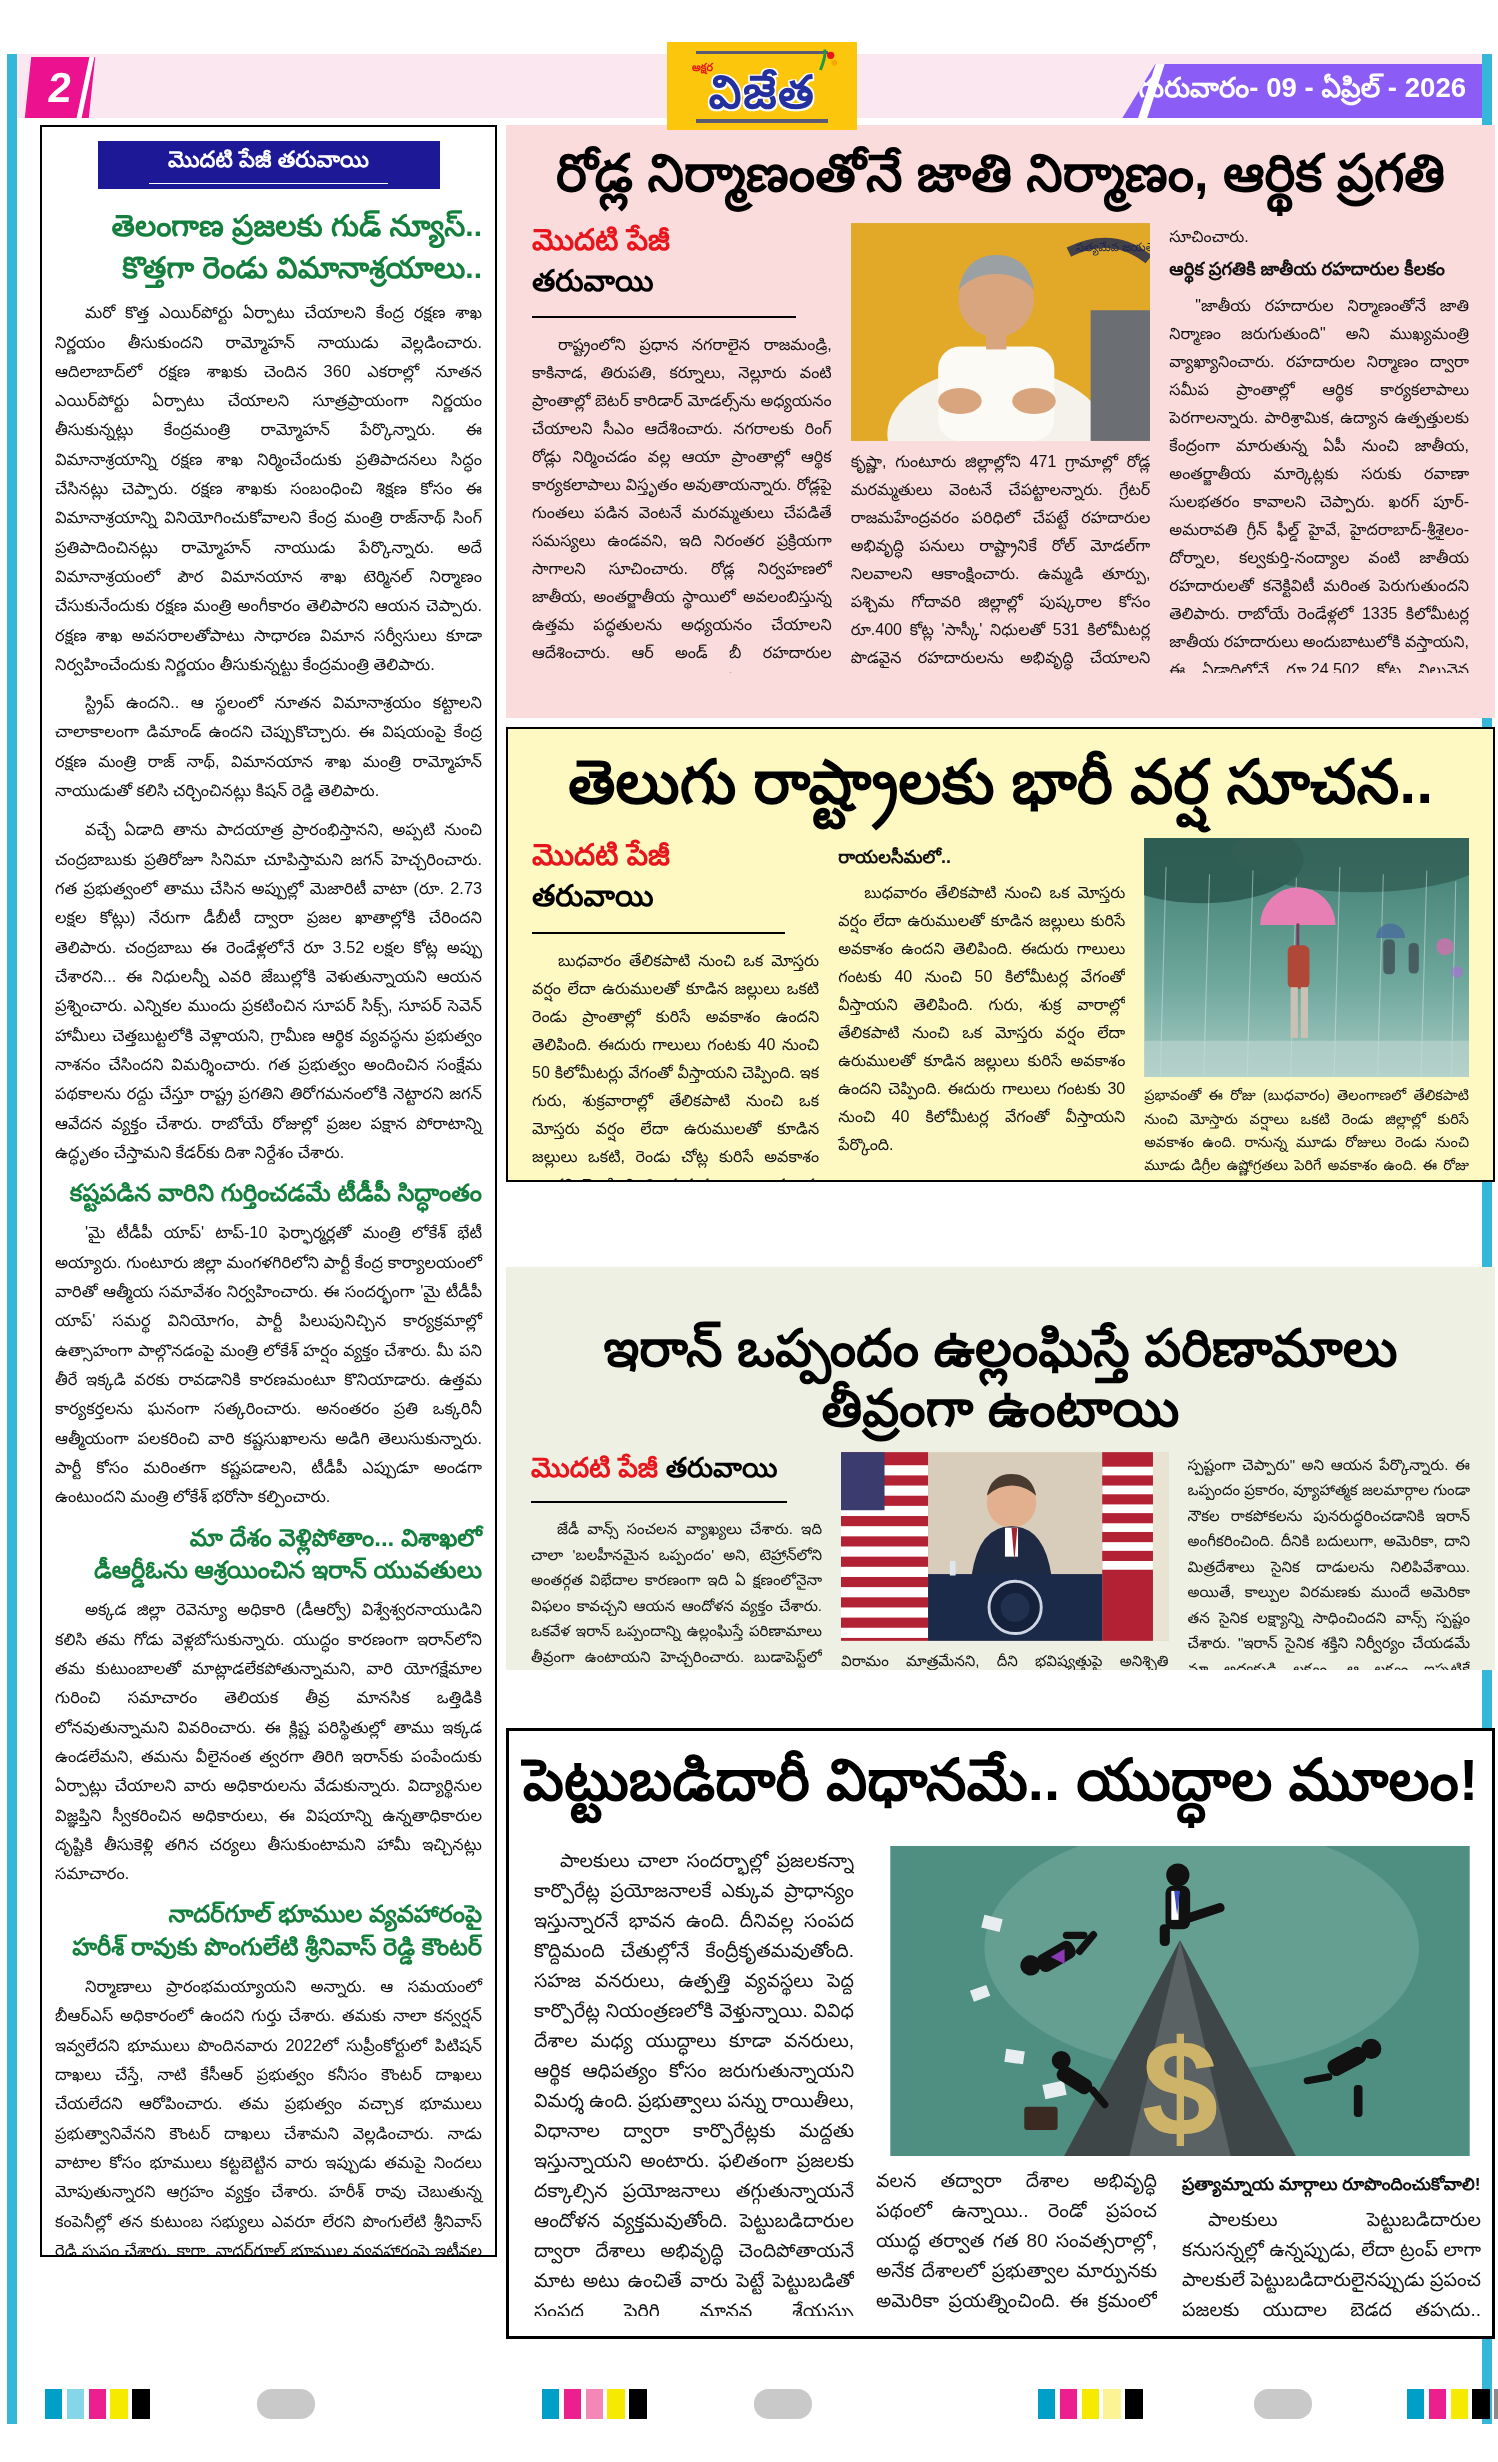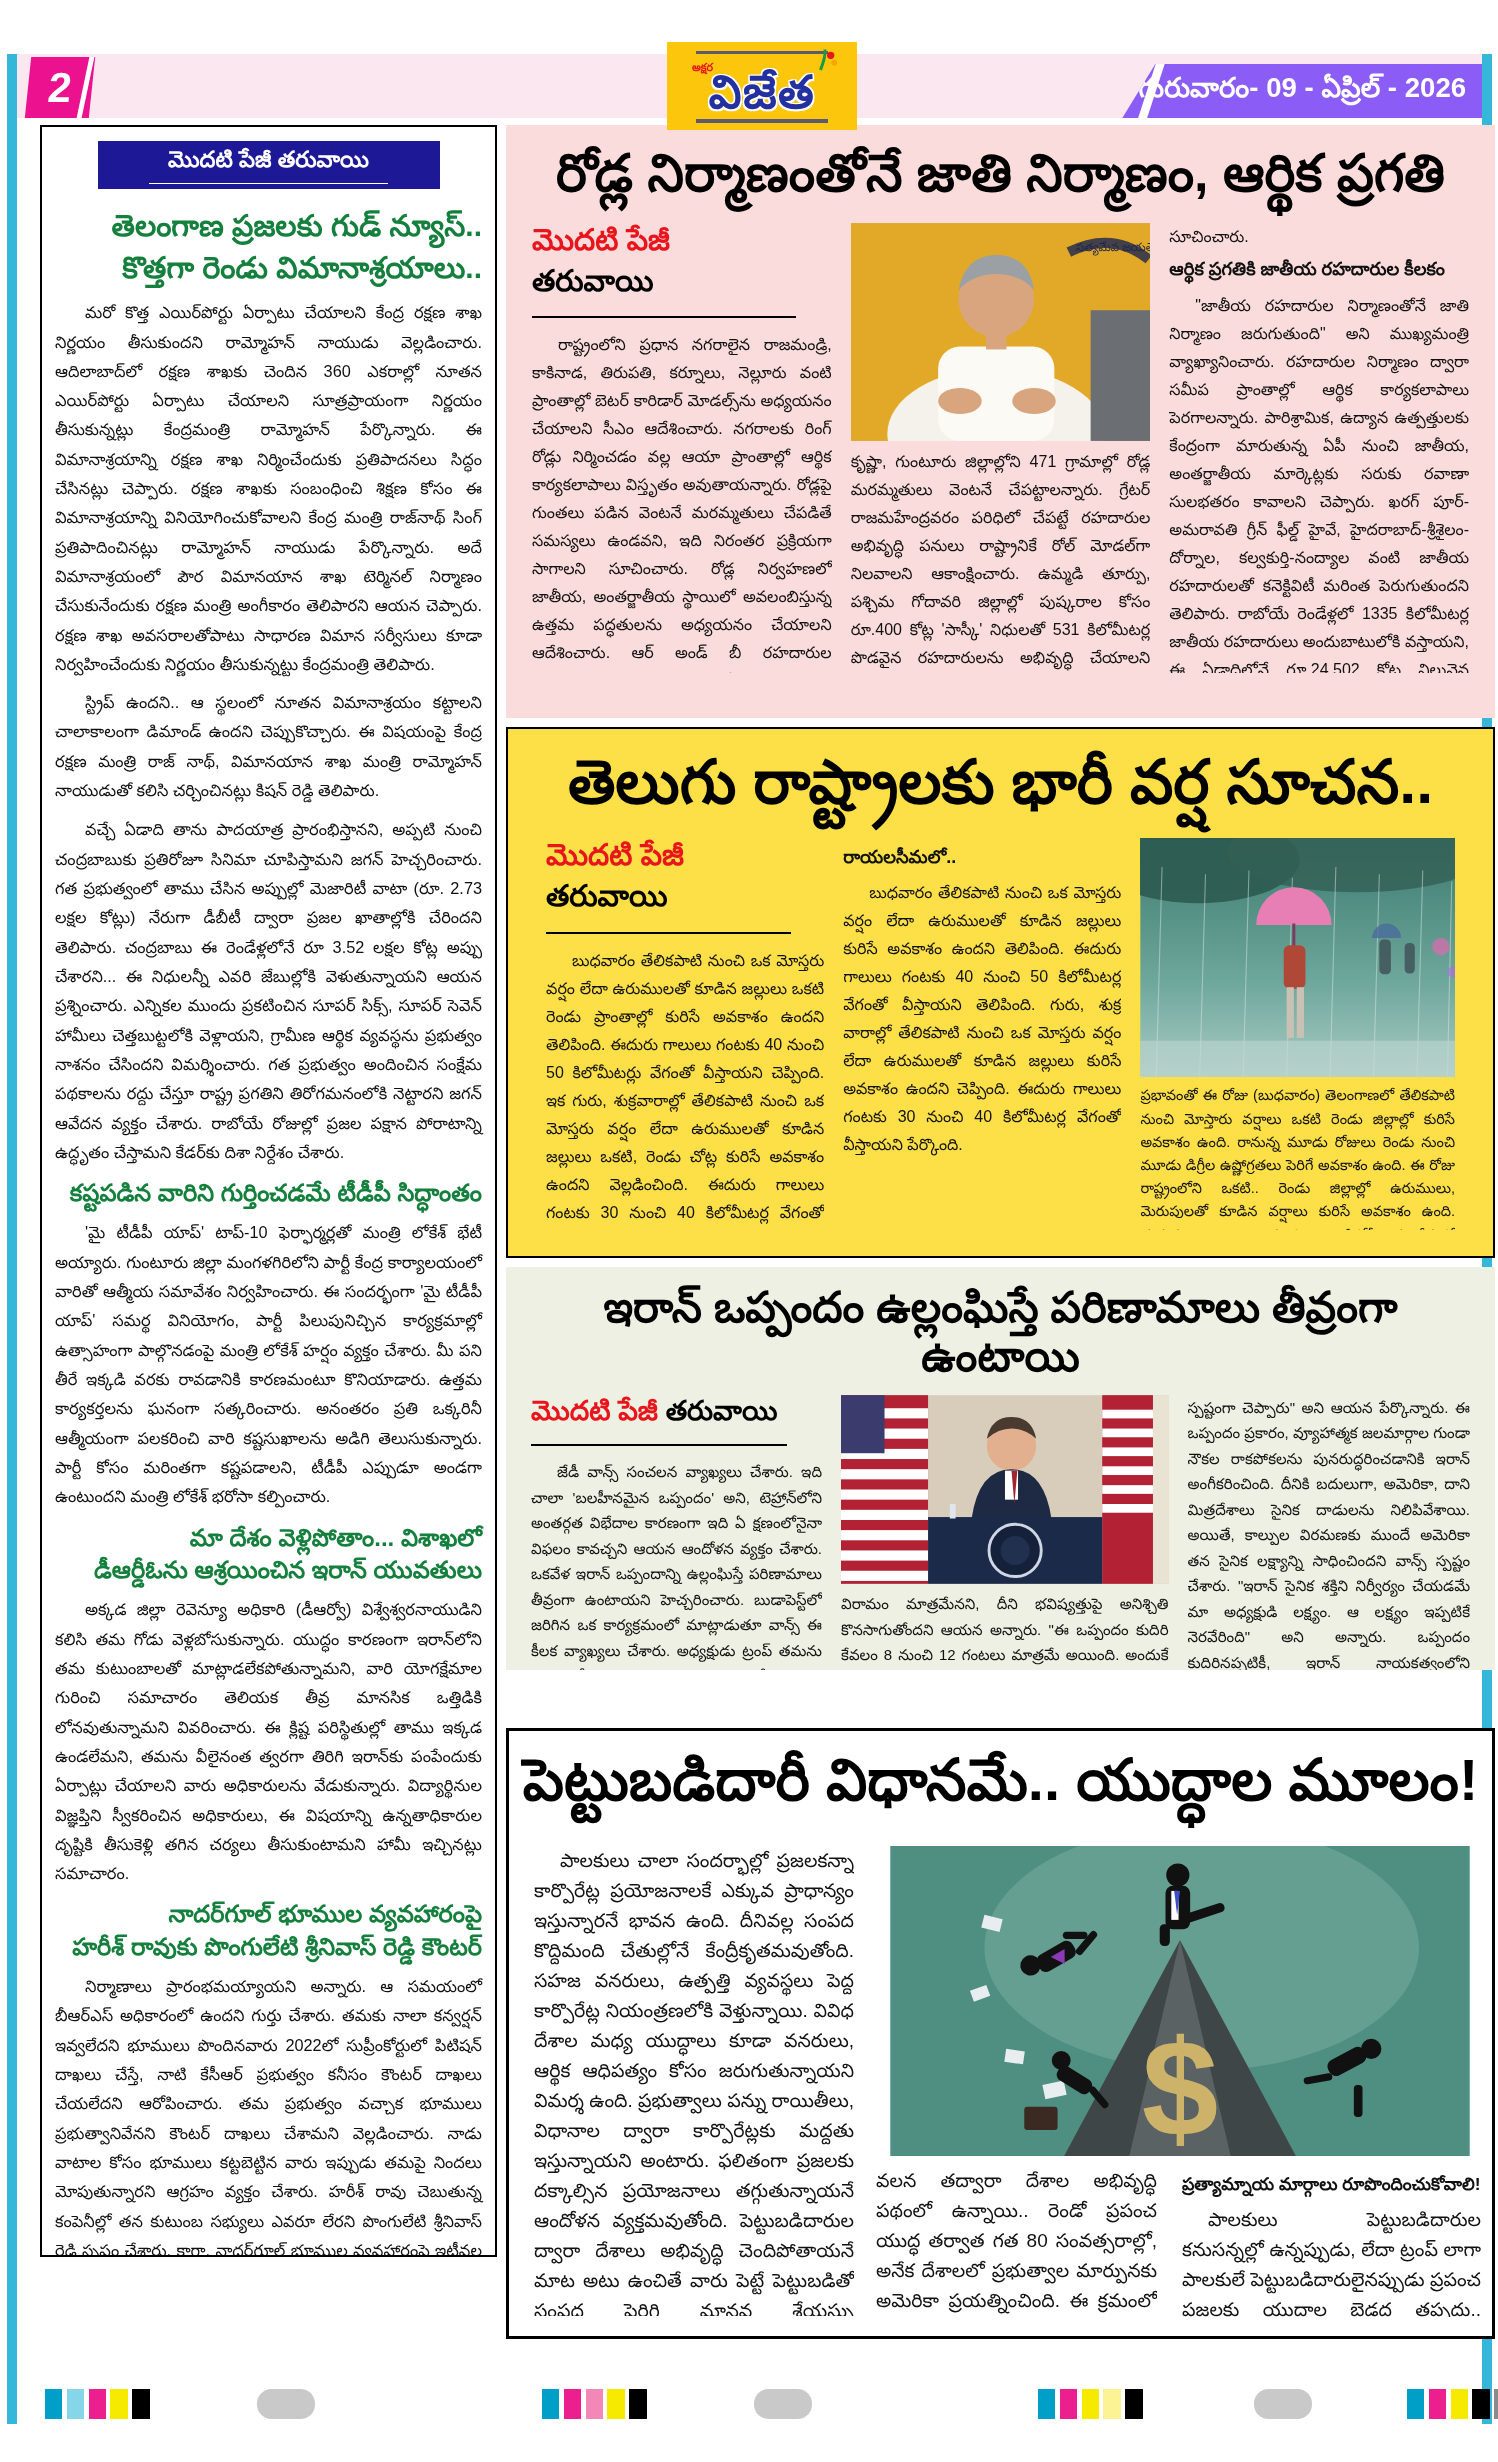--- a/index.html
+++ b/index.html
@@ -63,30 +63,30 @@
   .sub{font-size:18px;font-weight:bold;margin:8.7px 0 7.3px;}
   .cols{display:flex;gap:19px;}
 
   
   .roads{top:125px;height:593px;background:#fbdcdc;padding:19px 26px 0;}
   .roads .bighead{font-size:52px;line-height:1.15;}
   .roads .cols{margin-top:19px;}
   .roads .c{width:305px;height:450px;overflow:hidden;}
 
   
-  .rain{top:727px;height:531px;background:#fde047;border:2.2px solid #000;padding:20px 38px 0;}
+  .rain{top:727px;height:455px;background:#fef9c3;border:2.2px solid #000;padding:20px 24px 0;}
   .rain .bighead{font-size:61px;line-height:1.1;}
   .rain .cols{margin-top:22px;}
   .rain .c{width:290px;height:392px;overflow:hidden;}
   .rain .c.photo{width:328px;}
   .caption{font-size:14.5px;line-height:1.6;text-align:justify;margin-top:7.3px;}
 
   
   .iran{top:1267px;height:403px;background:#edf0e2;padding:16px 25px 0;}
-  .iran .bighead{font-size:43px;line-height:1.15;}
+  .iran .bighead{font-size:52px;line-height:1.15;margin-top:36px;}
   .iran .cols{margin-top:13px;}
   .iran .c{height:290px;overflow:hidden;}
   .iran .c1{width:303px;} .iran .c2{width:341px;} .iran .c3{width:294px;}
   .iran .art-p{font-size:15px;line-height:1.7;}
   .iran .kicker{font-size:27.6px;}
 
   
   .war{top:1728px;height:611px;background:#fff;border:3.6px solid #000;}
   .war .bighead{font-size:58px;padding-top:17.4px;line-height:1.1;}
   .war-c1{position:absolute;left:25px;top:115px;width:320px;height:470px;overflow:hidden;}

